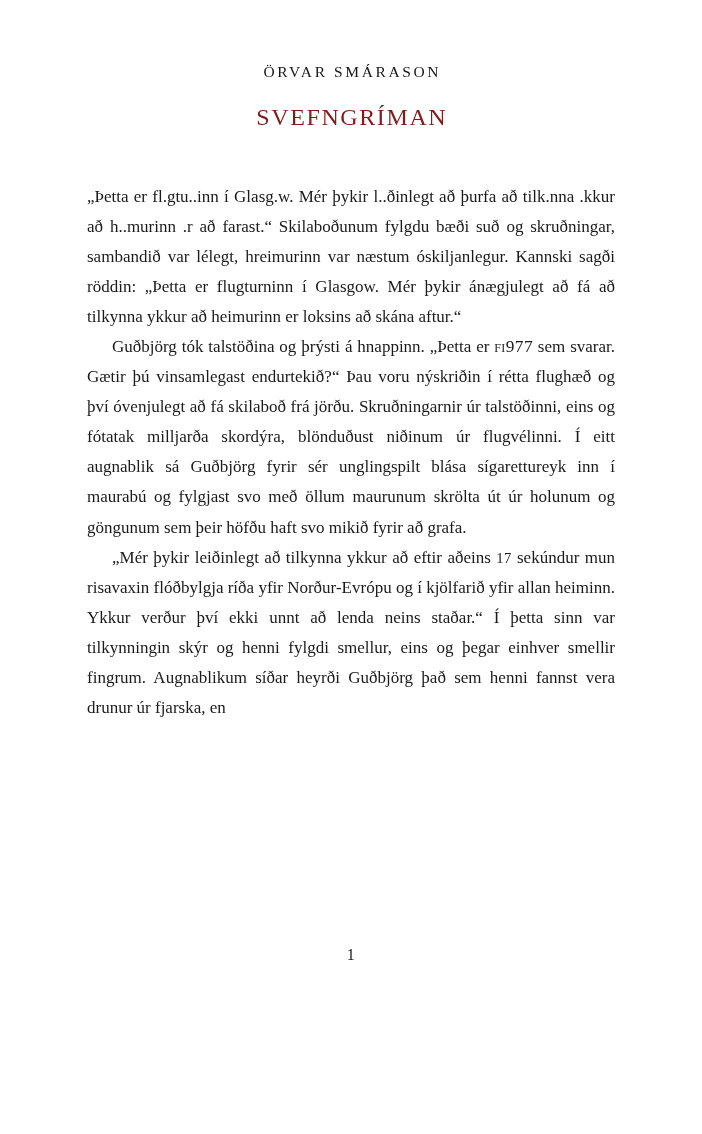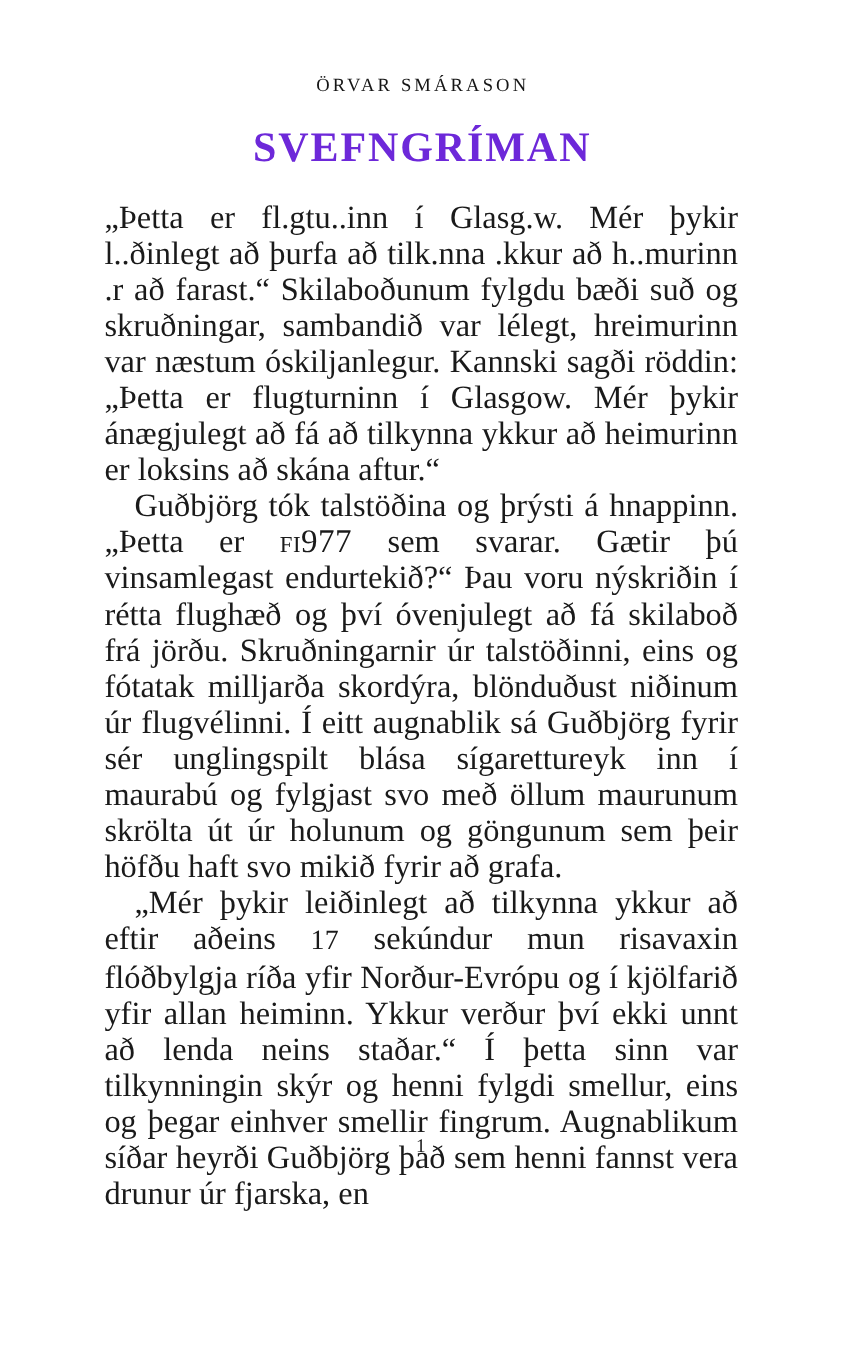--- a/index.html
+++ b/index.html
@@ -34,39 +34,39 @@
     text-transform: uppercase;
     font-variant: small-caps;
     color: #161616;
     line-height: 1;
     margin: 0;
     padding: 0;
     text-indent: 2.6px;
   }
 
   .chapter-title {
-    font-size: 35px;
+    font-size: 24px;
     letter-spacing: 1.6px;
     text-transform: uppercase;
-    color: #6d28d9;
+    color: #7f1d1d;
     line-height: 1;
     margin: 0;
     padding: 0;
     margin-top: 25px;
-    font-weight: 700;
+    font-weight: 400;
     text-indent: 1.6px;
   }
 
   
   .textblock {
     position: absolute;
     left: 87px;
-    top: 166px;
+    top: 182px;
     width: 528px;
-    font-size: 27px;
+    font-size: 17px;
     line-height: 30.05px;
     text-align: justify;
     text-justify: inter-word;
     hyphens: manual;
   }
 
   .textblock p {
     margin: 0;
     padding: 0;
     text-indent: 0;

